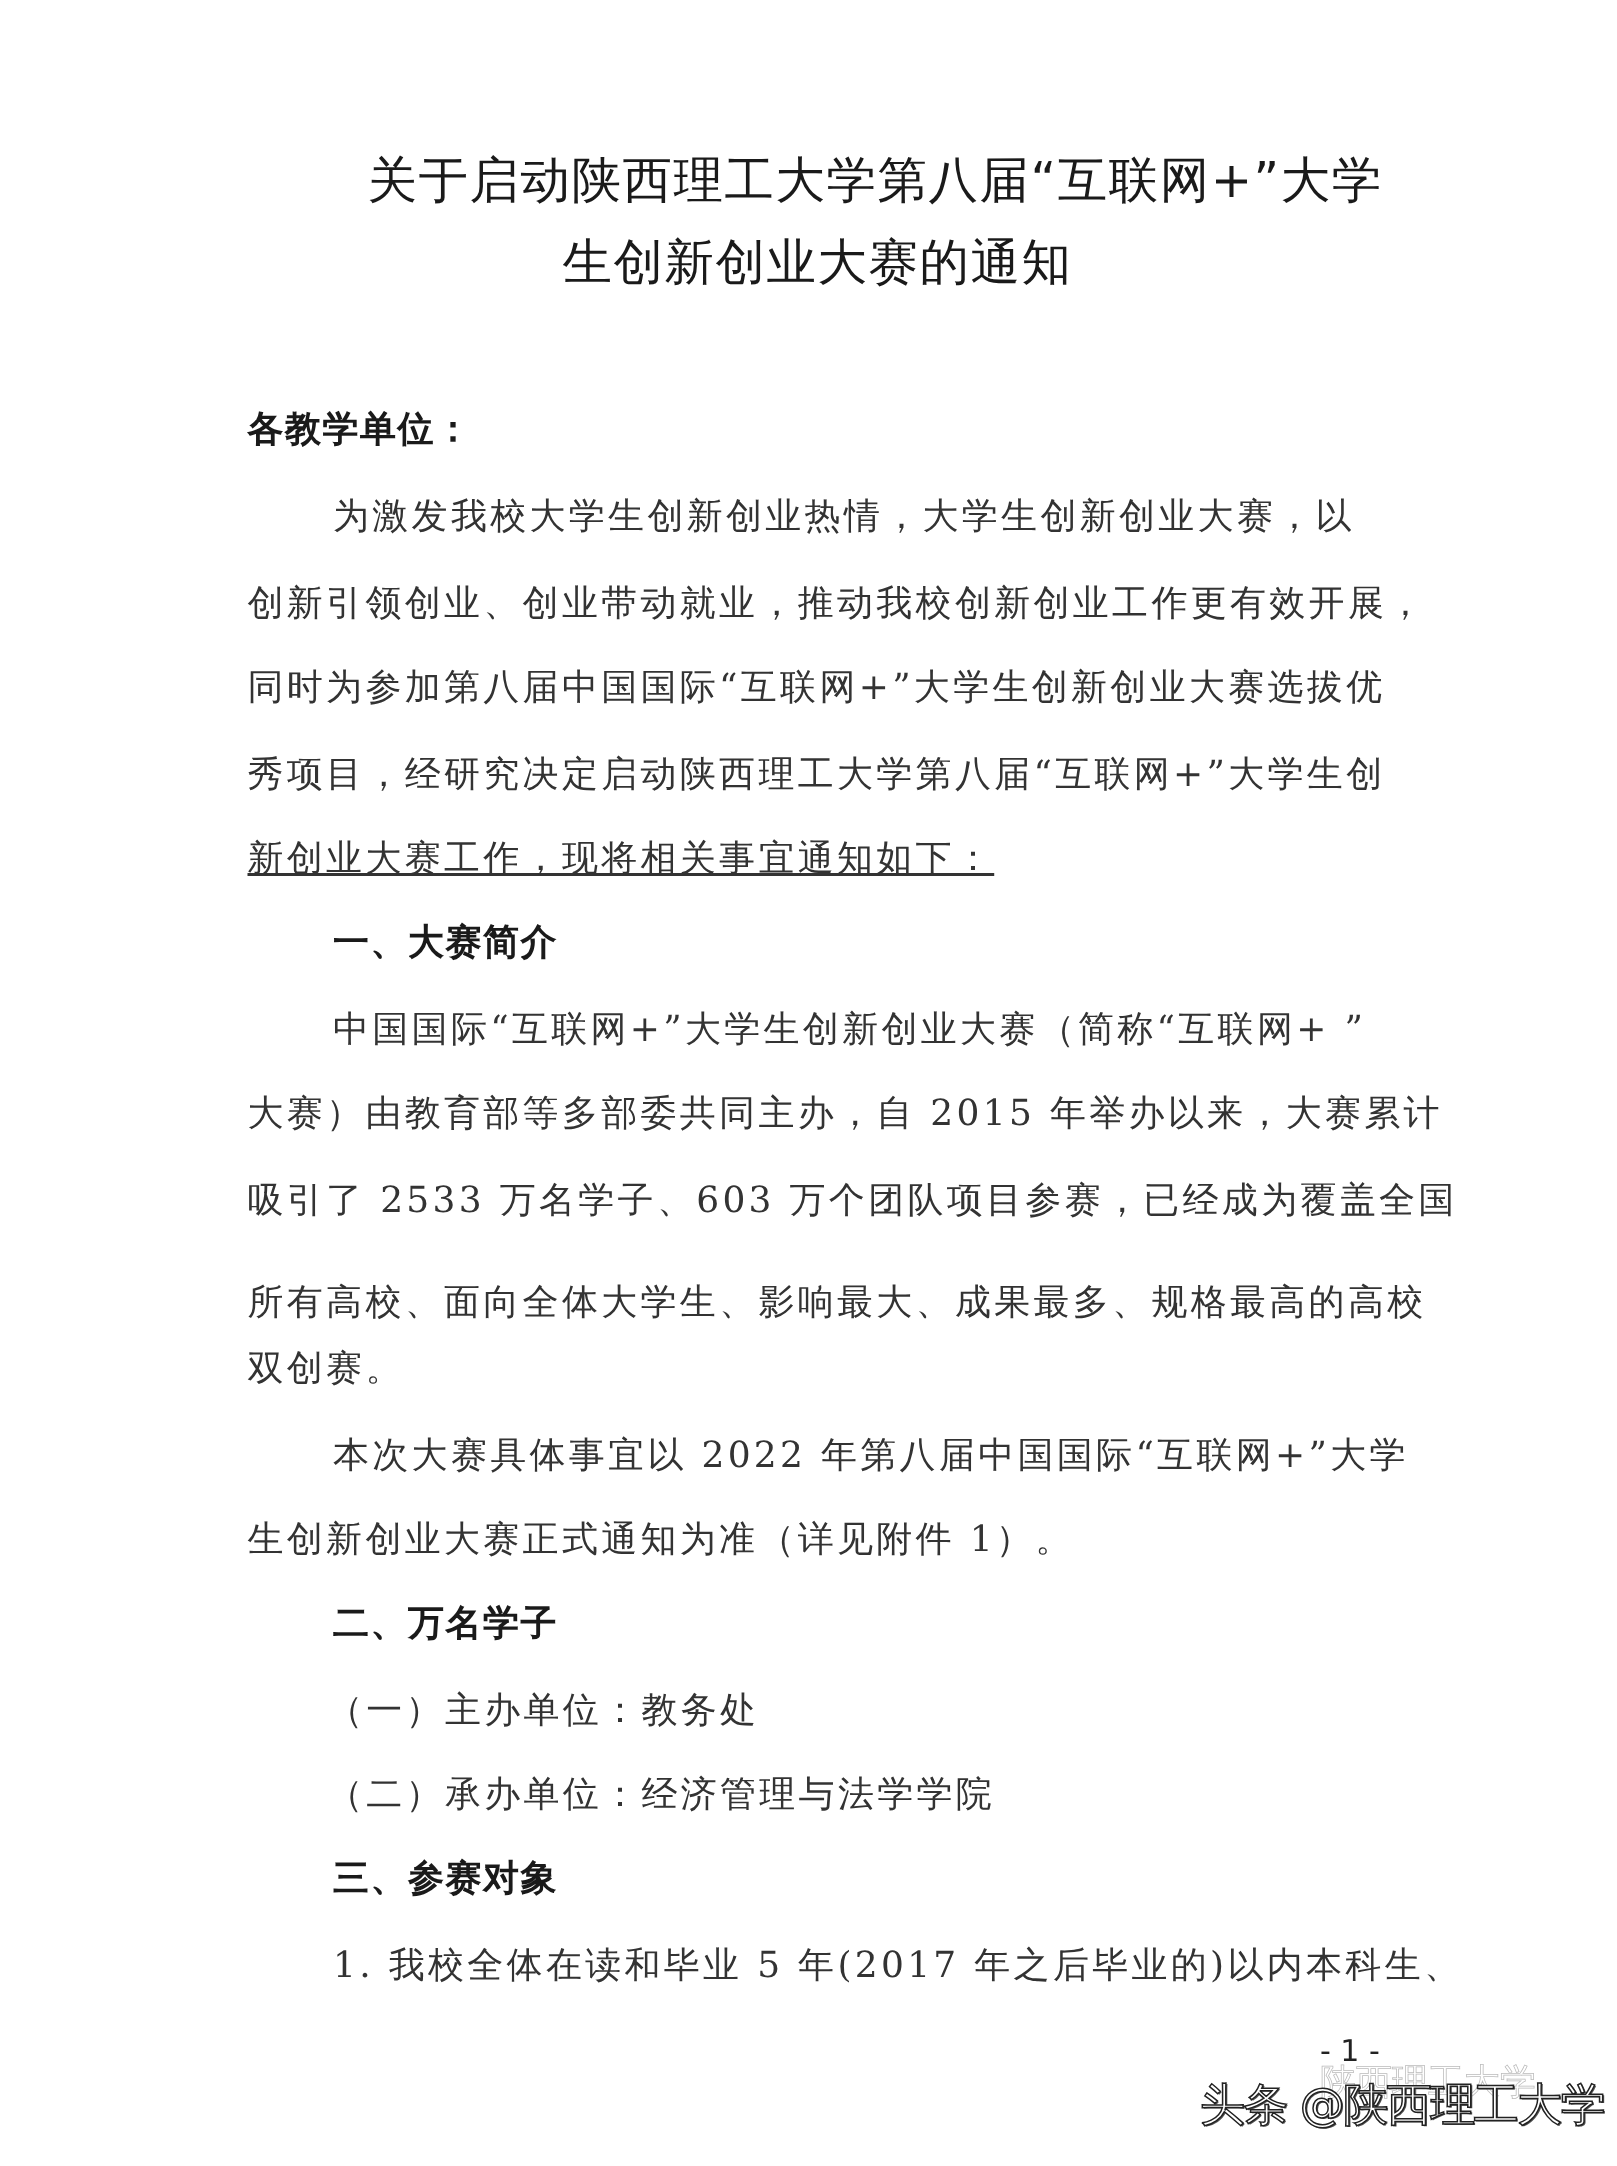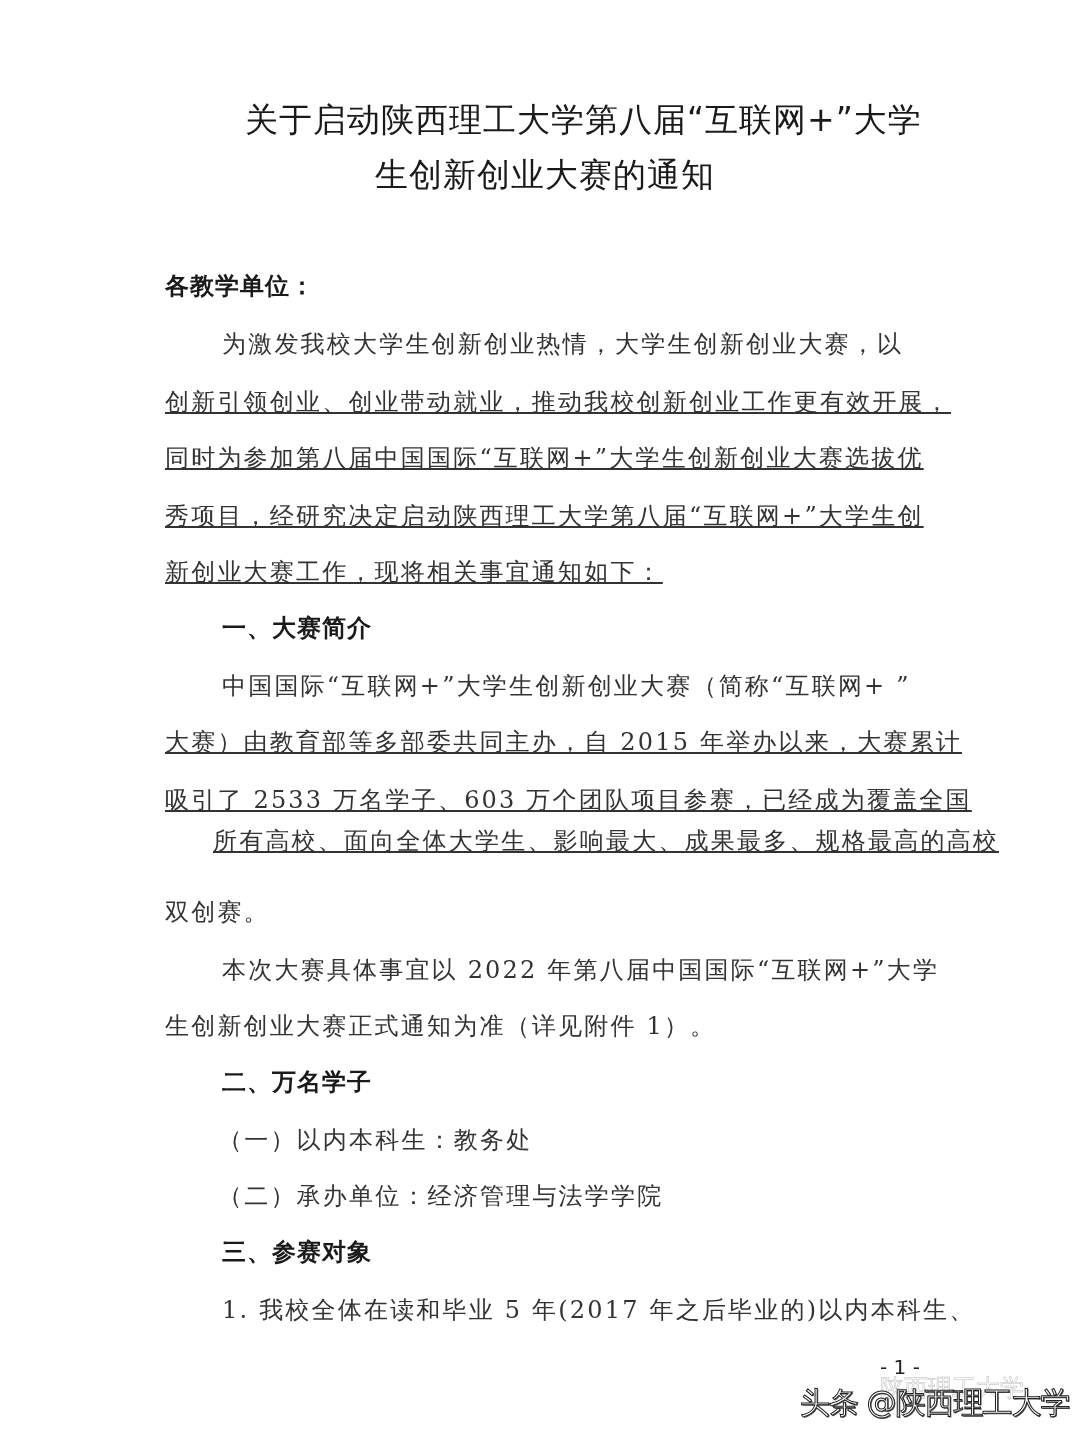--- a/index.html
+++ b/index.html
@@ -10,21 +10,21 @@
   }
   .page { position: absolute; left: 0; top: 0; width: 1078px; height: 1444px; }
   .title-line {
     position: absolute; font-family: "DejaVu Sans", "Liberation Sans", sans-serif;
     font-size: 33px; color: #1a1a1a; letter-spacing: 1px; white-space: nowrap;
   }
   .line {
     position: absolute; left: 165px; width: 750px; font-size: 24px;
     white-space: nowrap; letter-spacing: 2.2px; color: #333;
   }
-  .line.justify { text-align: justify; text-align-last: justify; text-decoration: underline; }
+  .line.justify { text-align: justify; text-align-last: justify; }
   .heading { font-weight: bold; color: #1a1a1a; font-family: "DejaVu Sans", "Liberation Sans", sans-serif; letter-spacing: 1px; }
   .page-number {
     position: absolute; left: 880px; top: 1355px; font-size: 20px;
     font-family: "DejaVu Sans", "Liberation Sans", sans-serif; color: #222;
   }
   .watermark {
     position: absolute; left: 800px; top: 1383px; font-size: 30px;
     font-family: "DejaVu Sans", "Liberation Sans", sans-serif; color: #ffffff;
     -webkit-text-stroke: 1px #222; letter-spacing: -1px; white-space: nowrap;
     text-shadow: 1px 1px 0 #555;
@@ -48,28 +48,28 @@
   <div class="line justify" style="top:386px;">创新引领创业、创业带动就业，推动我校创新创业工作更有效开展，</div>
   <div class="line justify" style="top:442px;">同时为参加第八届中国国际“互联网+”大学生创新创业大赛选拔优</div>
   <div class="line justify" style="top:500px;">秀项目，经研究决定启动陕西理工大学第八届“互联网+”大学生创</div>
   <div class="line" style="top:556px;text-decoration:underline;">新创业大赛工作，现将相关事宜通知如下：</div>
 
   <div class="line heading" style="top:612px; left:222px;">一、大赛简介</div>
 
   <div class="line" style="top:670px; left:222px; width:693px;">中国国际“互联网+”大学生创新创业大赛（简称“互联网+ ”</div>
   <div class="line justify" style="top:726px;">大赛）由教育部等多部委共同主办，自 2015 年举办以来，大赛累计</div>
   <div class="line justify" style="top:784px;">吸引了 2533 万名学子、603 万个团队项目参赛，已经成为覆盖全国</div>
-  <div class="line justify" style="top:825px;margin-left:48px;">所有高校、面向全体大学生、影响最大、成果最多、规格最高的高校</div>
+  <div class="line justify" style="top:852px;">所有高校、面向全体大学生、影响最大、成果最多、规格最高的高校</div>
   <div class="line" style="top:896px;">双创赛。</div>
 
   <div class="line" style="top:954px; left:222px; width:693px;">本次大赛具体事宜以 2022 年第八届中国国际“互联网+”大学</div>
   <div class="line" style="top:1010px;">生创新创业大赛正式通知为准（详见附件 1）。</div>
 
   <div class="line heading" style="top:1066px; left:222px;">二、万名学子</div>
-  <div class="line" style="top:1124px; left:218px;">（一）以内本科生：教务处</div>
+  <div class="line" style="top:1124px; left:218px;">（一）主办单位：教务处</div>
   <div class="line" style="top:1180px; left:218px;">（二）承办单位：经济管理与法学学院</div>
 
   <div class="line heading" style="top:1236px; left:222px;">三、参赛对象</div>
   <div class="line" style="top:1294px; left:222px;">1. 我校全体在读和毕业 5 年(2017 年之后毕业的)以内本科生、</div>
 
   <div class="page-number">- 1 -</div>
   <div class="watermark-ghost">陕西理工大学</div>
   <div class="watermark">头条 @陕西理工大学</div>
 </div>
 

